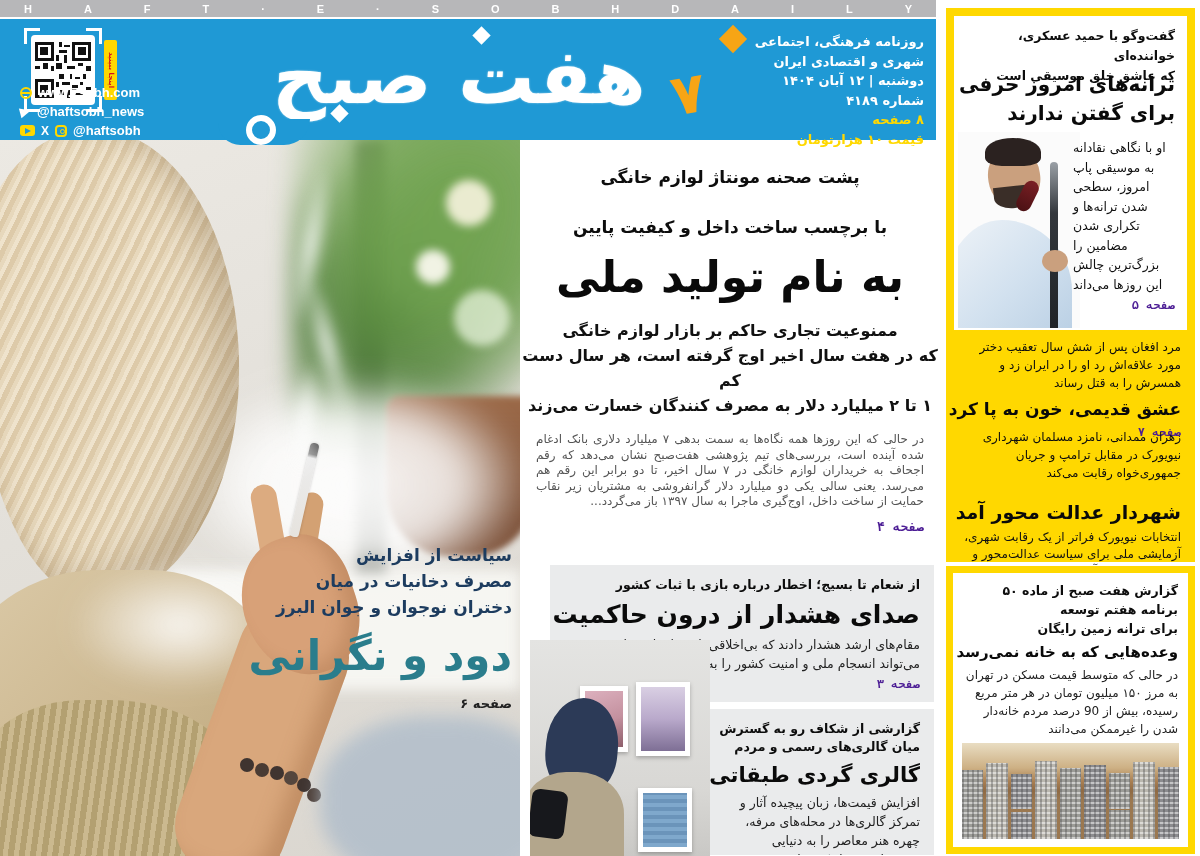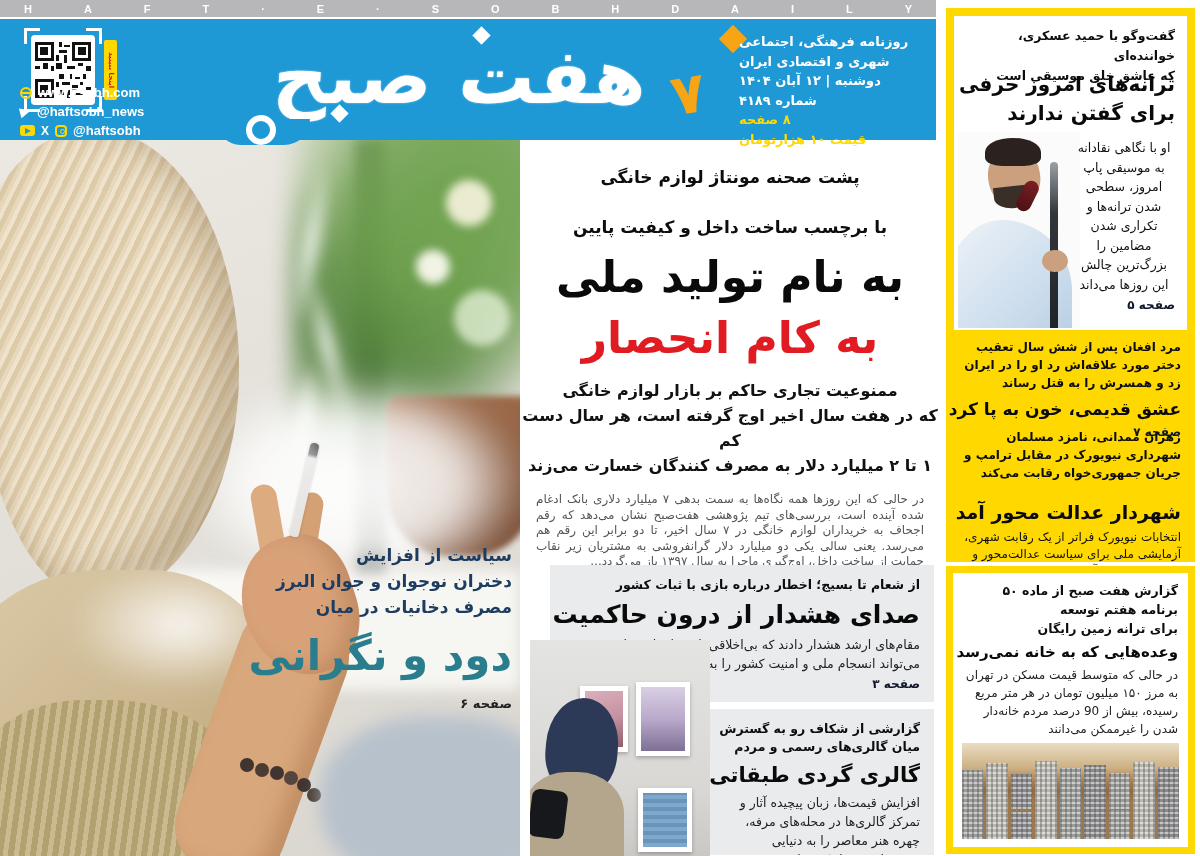--- a/index.html
+++ b/index.html
@@ -1,20 +1,20 @@
 <!DOCTYPE html>
 <html lang="fa"><head>
 <meta charset="utf-8">
 <style>
   * { margin:0; padding:0; box-sizing:border-box; }
   html,body { width:1200px; height:856px; background:#fff; overflow:hidden; }
   body { font-family:"DejaVu Sans", sans-serif; position:relative; }
   .abs { position:absolute; }
   .rtl { direction:rtl; text-align:right; }
-  .pgref { font-weight:bold; font-size:12px; color:#0f172a; }
+  .pgref { font-weight:bold; font-size:12px; color:#4c1d95;font-family:Liberation Mono, monospace; }
 
   
   .topstrip { left:0; top:0; width:936px; height:17px; background:#b7b7b9;
     display:flex; justify-content:space-between; align-items:center; padding:0 24px; }
   .topstrip span { color:#fff; font-weight:bold; font-size:11px; font-family:"Liberation Sans", sans-serif; }
 
   
   .masthead { left:0; top:19px; width:936px; height:121px; background:#1f99d5; z-index:4; }
   .qr-wrap { left:24px; top:9px; width:78px; height:84px; }
   .qr-wrap .br { position:absolute; width:16px; height:16px; border:3px solid #fff; }
@@ -43,21 +43,21 @@
     text-shadow:0 0 2px rgba(255,255,255,.6); transform:skewX(-4deg); }
   .logo .seven { position:absolute; right:40px; top:40px; font-size:56px; font-weight:bold; color:#f7a515; transform:rotate(-10deg); }
   .dmd { position:absolute; width:20px; height:20px; transform:rotate(45deg); }
   .dmd.o { background:#f7a515; right:2px; top:8px; }
   .dmd.w1 { background:#fff; width:13px; height:13px; left:158px; top:86px; }
   .dmd.w2 { background:#fff; width:13px; height:13px; left:300px; top:8px; }
   .logo-tail { position:absolute; left:218px; top:119px; width:92px; height:26px; background:#1f99d5;
     border-radius:0 0 44px 38px; z-index:5; }
   .logo-tail::after { content:""; position:absolute; left:28px; top:-4px; width:18px; height:18px;
     border:6px solid #fff; border-radius:50%; }
-  .mh-info { right:12px; top:13px; width:185px; direction:rtl; text-align:left; color:#fff;
+  .mh-info { right:12px; top:13px; width:185px; direction:rtl; text-align:right; color:#fff;
     font-size:13px; font-weight:bold; line-height:19.5px; }
   .mh-info .yl { color:#ffd800; }
 
   
   .photo-main { left:0; top:140px; width:520px; height:716px; overflow:hidden;
     background:linear-gradient(160deg,#ece9e3 0%,#e3e0da 45%,#dad6cf 100%); }
   .pm-bar   { position:absolute; left:356px; top:0; width:30px; height:440px; background:#5c6258; filter:blur(6px); opacity:.75; }
   .pm-plant { position:absolute; right:-50px; top:-40px; width:280px; height:360px; filter:blur(11px);
     background:radial-gradient(circle at 62% 28%, #6fa24e 0%, rgba(111,162,78,.85) 32%, rgba(111,162,78,0) 62%),
                radial-gradient(circle at 35% 60%, #4d7d37 0%, rgba(77,125,55,.8) 28%, rgba(77,125,55,0) 58%); }
@@ -133,37 +133,37 @@
   .gp-scarf { position:absolute; left:16px; top:58px; width:72px; height:96px; background:#2c3a57;
     border-radius:50% 50% 42% 42%; transform:rotate(5deg); }
   .gp-coat { position:absolute; left:-6px; top:132px; width:100px; height:90px; background:#b3a68c; border-radius:42% 46% 0 0; }
   .gp-bag { position:absolute; left:0px; top:150px; width:36px; height:48px; background:#17181c; border-radius:8px; transform:rotate(7deg); }
 
   
   .yellow-box { left:946px; top:8px; width:249px; height:554px; background:#ffd800; }
   .singer-panel { position:absolute; left:8px; top:8px; right:8px; height:314px; background:#fff; direction:rtl; }
   .sp-kicker { position:absolute; right:12px; left:8px; top:10px; font-weight:bold; font-size:12.5px; line-height:20px; color:#0d0d0d; text-align:right; }
   .sp-h { position:absolute; right:12px; top:54px; font-weight:bold; font-size:20px; line-height:29px; color:#0a0a0a; text-align:right; white-space:nowrap; }
-  .sp-body { position:absolute; right:12px; top:122px; width:102px; font-size:12.5px; line-height:19.5px; color:#111; text-align:center; }
+  .sp-body { position:absolute; right:12px; top:122px; width:102px; font-size:12.5px; line-height:19.5px; color:#111; text-align:left; }
   .sp-page { position:absolute; right:12px; top:282px; }
   .singer-photo { position:absolute; left:4px; bottom:2px; width:122px; height:196px; overflow:hidden; background:#fbfbfb; }
   .sp-stand { position:absolute; left:92px; top:30px; width:8px; height:170px; border-radius:4px;
     background:linear-gradient(180deg,#9aa0a6,#33373c 30%,#1f2327); }
   .sp-bodyshape { position:absolute; left:-16px; bottom:-10px; width:130px; height:118px;
     background:linear-gradient(135deg,#f0f4f8 0%,#d2e1ef 55%,#b9cfe4 100%); border-radius:46% 54% 0 0 / 70% 60% 0 0; }
   .sp-head { position:absolute; left:30px; top:14px; width:52px; height:60px; background:#caa07e;
     border-radius:50% 50% 46% 46%; transform:rotate(-8deg); }
   .sp-hair { position:absolute; left:27px; top:6px; width:56px; height:28px; background:#2b2220; border-radius:50% 50% 30% 30%; }
   .sp-beard { position:absolute; left:36px; top:54px; width:40px; height:22px; background:#3a2e28;
     border-radius:0 0 50% 50%; transform:rotate(-6deg); }
   .sp-mic { position:absolute; left:62px; top:48px; width:15px; height:32px; border-radius:8px;
     background:linear-gradient(#7a1f24,#4b1114); transform:rotate(26deg); }
   .sp-hand { position:absolute; left:84px; top:118px; width:26px; height:22px; background:#caa07e; border-radius:50%; }
   .ry-story { position:absolute; left:10px; right:14px; direction:rtl; text-align:right; }
-  .ry-kicker { font-weight:bold; font-size:12px; line-height:18px; color:#0d0d0d; }
+  .ry-kicker { font-weight:normal; font-size:12px; line-height:18px; color:#0d0d0d; }
   .ry-h { font-weight:bold; color:#0a0a0a; white-space:nowrap; }
   .crime { top:330px; }
   .crime .ry-h { font-size:17px; line-height:26px; margin-top:4px; }
   .mayor { top:420px; }
   .mayor .ry-h { font-size:19px; line-height:28px; margin-top:16px; }
   .ry-body { font-size:12px; line-height:17px; color:#111; margin-top:3px; }
   .ry-page { margin-top:3px; }
 
   .housing-box { left:946px; top:566px; width:249px; height:288px; background:#fff; border:7px solid #ffd800; overflow:hidden; }
   .hb-inner { position:absolute; inset:0; padding:8px 10px; direction:rtl; text-align:right; }
@@ -282,33 +282,32 @@
   <div class="pm-hand"></div>
   <div class="pm-cig"></div>
   <div class="pm-wisp w1"></div>
   <div class="pm-wisp w2"></div>
   <div class="pm-wisp w3"></div>
   <div class="pm-beads"></div>
   <div class="pm-cushion"></div>
 
   <div class="pm-text">
     <div class="pm-kicker">سیاست از افزایش</div>
+    <div class="pm-kicker">مصرف دخانیات در میان</div>
     <div class="pm-kicker">دختران نوجوان و جوان البرز</div>
-    <div class="pm-kicker">مصرف دخانیات در میان</div>
     <div class="pm-headline">دود و نگرانی</div>
     <div class="pm-page">صفحه ۶</div>
   </div>
 </section>
 
 <main class="abs center-col">
   <div>
     <div class="mc-kicker">پشت صحنه مونتاژ لوازم خانگی</div>
     <div class="mc-kicker">با برچسب ساخت داخل و کیفیت پایین</div>
     <div class="mc-h1">به نام تولید ملی</div>
-    <div class="mc-h2">به کام انحصار</div>
     <div class="mc-sub">ممنوعیت تجاری حاکم بر بازار لوازم خانگی</div>
     <div class="mc-sub" style="margin-top:0">که در هفت سال اخیر اوج گرفته است، هر سال دست کم</div>
     <div class="mc-sub" style="margin-top:0">۱ تا ۲ میلیارد دلار به مصرف کنندگان خسارت می‌زند</div>
     <p class="mc-body">در حالی که این روزها همه نگاه‌ها به سمت بدهی ۷ میلیارد دلاری بانک ادغام شده آینده است، بررسی‌های تیم پژوهشی هفت‌صبح نشان می‌دهد که رقم اجحاف به خریداران لوازم خانگی در ۷ سال اخیر، تا دو برابر این رقم هم می‌رسد. یعنی سالی یکی دو میلیارد دلار گرانفروشی به مشتریان زیر نقاب حمایت از ساخت داخل، اوج‌گیری ماجرا به سال ۱۳۹۷ باز می‌گردد...</p>
     <div class="mc-page pgref">صفحه ۴</div>
   </div>
 
   <div class="gray-box gb1">
     <div class="gb-kicker">از شعام تا بسیج؛ اخطار درباره بازی با ثبات کشور</div>
     <div class="gb-h">صدای هشدار از درون حاکمیت</div>

